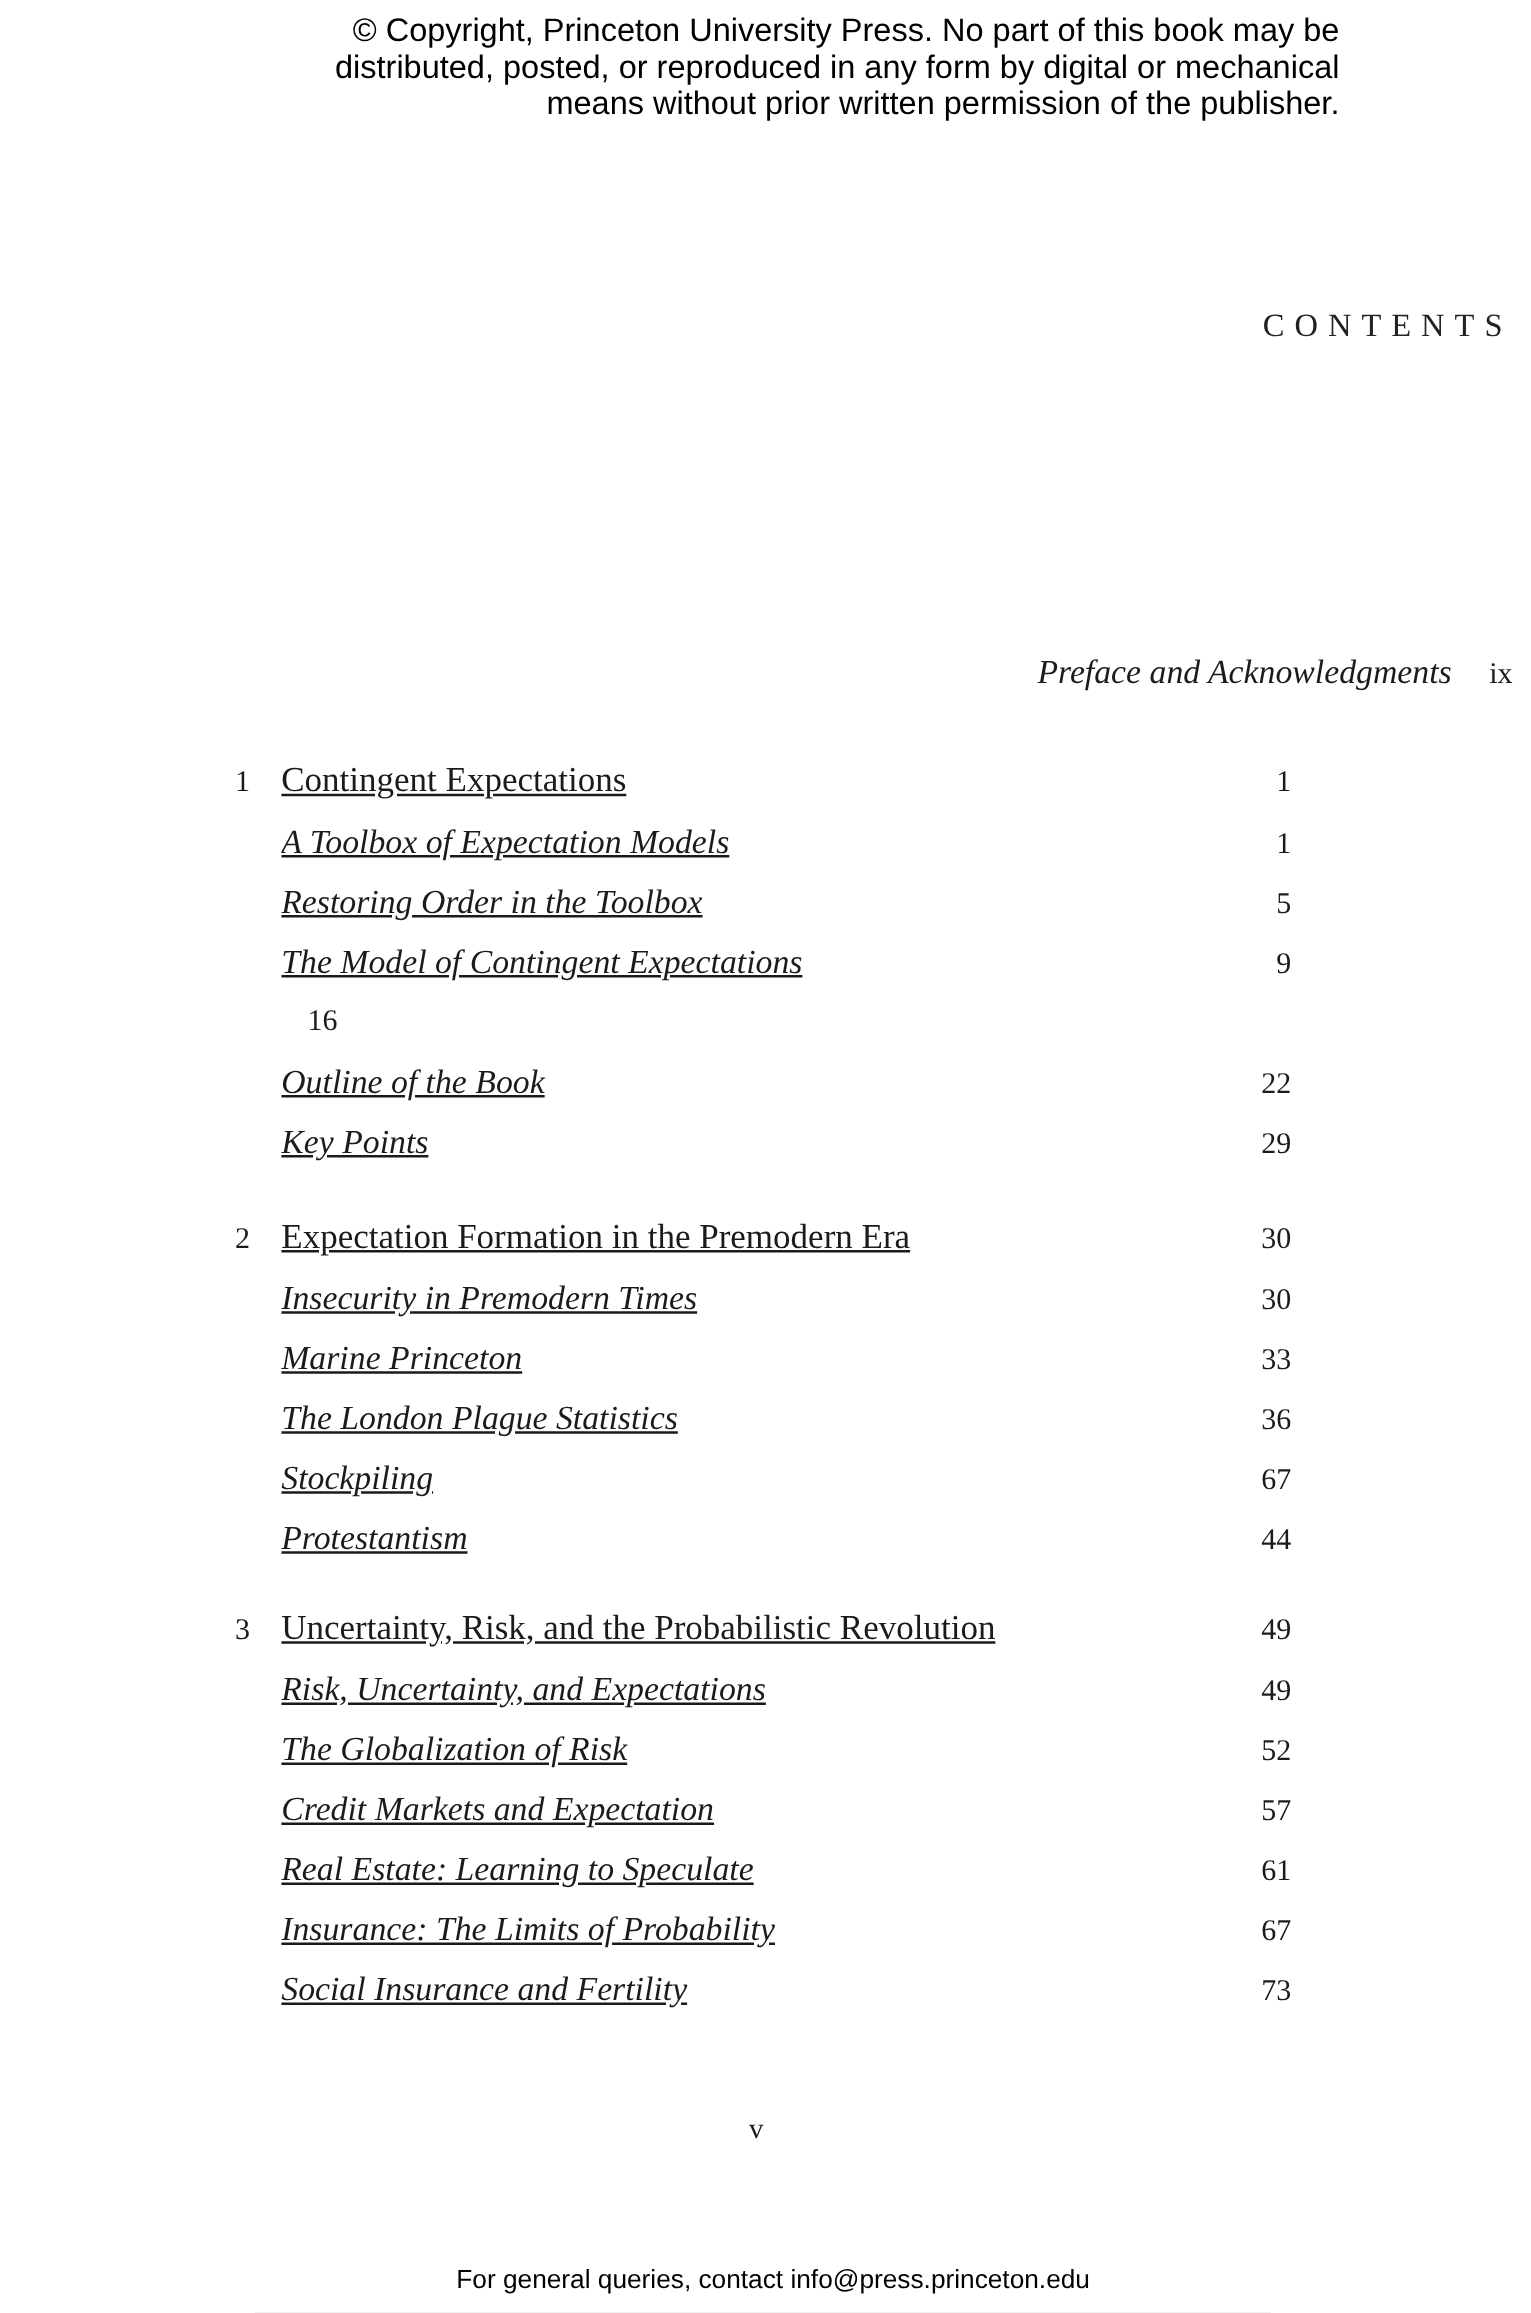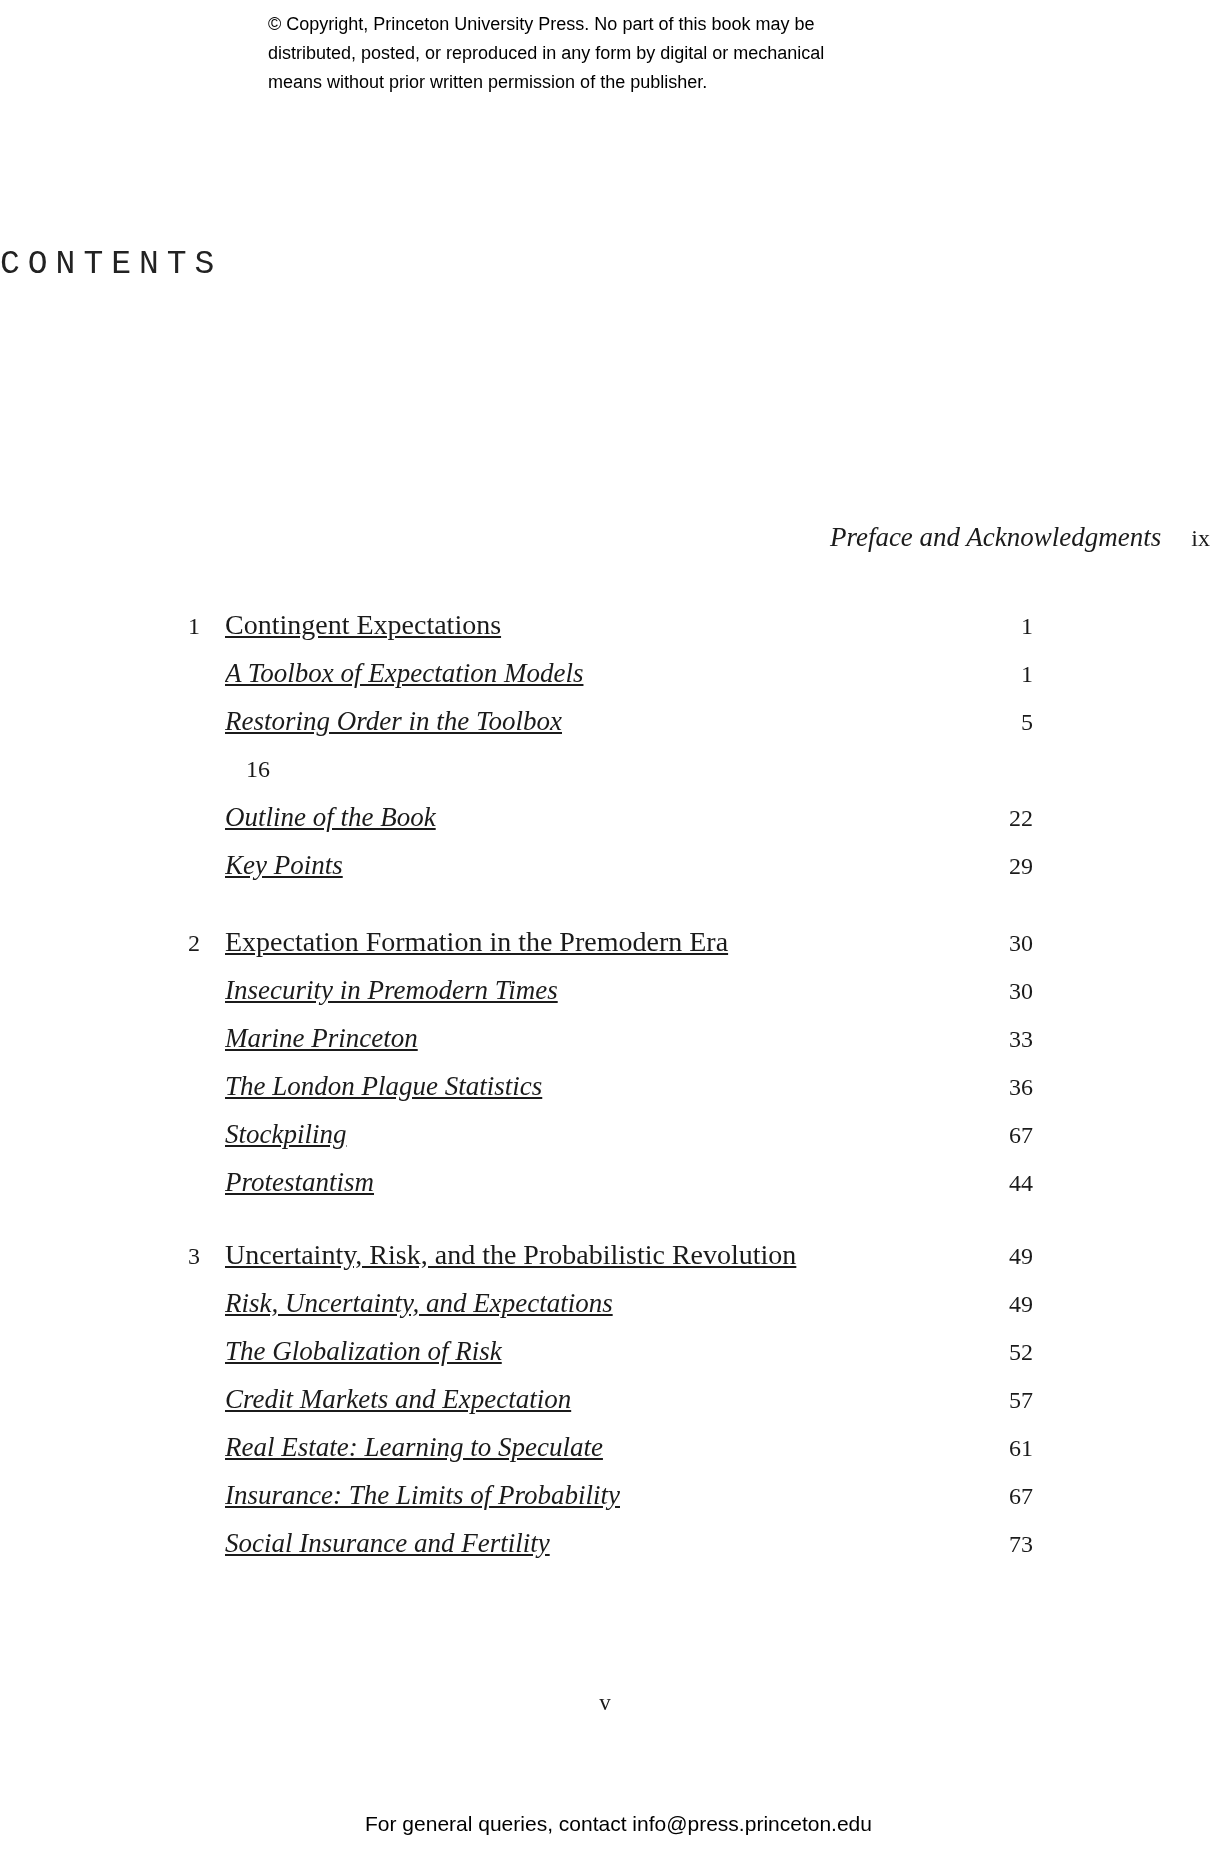--- a/index.html
+++ b/index.html
@@ -11,34 +11,34 @@
     background: #ffffff;
     font-family: "Liberation Serif", serif;
     color: #1b1b1b;
     overflow: hidden;
   }
   .copyright {
     position: absolute;
     left: 268px;
     top: 10px;
     font-family: "Liberation Sans", sans-serif;
-    font-size: 18px;
+    font-size: 26px;
     line-height: 29px;
     color: #000000;
+    text-align: right;
   }
   .contents-title {
     position: absolute;
     top: 246px;
     left: 0;
     width: 1210px;
-    text-align: left;
-    font-size: 33px;
+    text-align: right;
+    font-size: 26px;
     letter-spacing: 8px;
     color: #222222;
-    font-family: Liberation Mono, monospace;
   }
   .preface-row {
     position: absolute;
     top: 522px;
     left: 0;
     width: 1210px;
     text-align: right;
     font-size: 27px;
   }
   .preface-title { font-style: italic; }
@@ -131,20 +131,25 @@
         <span class="title section-title">A Toolbox of Expectation Models</span>
         <span class="pageno">1</span>
       </div>
       <div class="row">
         <span class="num"></span>
         <span class="title section-title">Restoring Order in the Toolbox</span>
         <span class="pageno">5</span>
       </div>
       <div class="row">
         <span class="num"></span>
+        <span class="title section-title">The Model of Contingent Expectations</span>
+        <span class="pageno">9</span>
+      </div>
+      <div class="row">
+        <span class="num"></span>
         <span class="pageno">16</span>
       </div>
       <div class="row">
         <span class="num"></span>
         <span class="title section-title">Outline of the Book</span>
         <span class="pageno">22</span>
       </div>
       <div class="row">
         <span class="num"></span>
         <span class="title section-title">Key Points</span>

